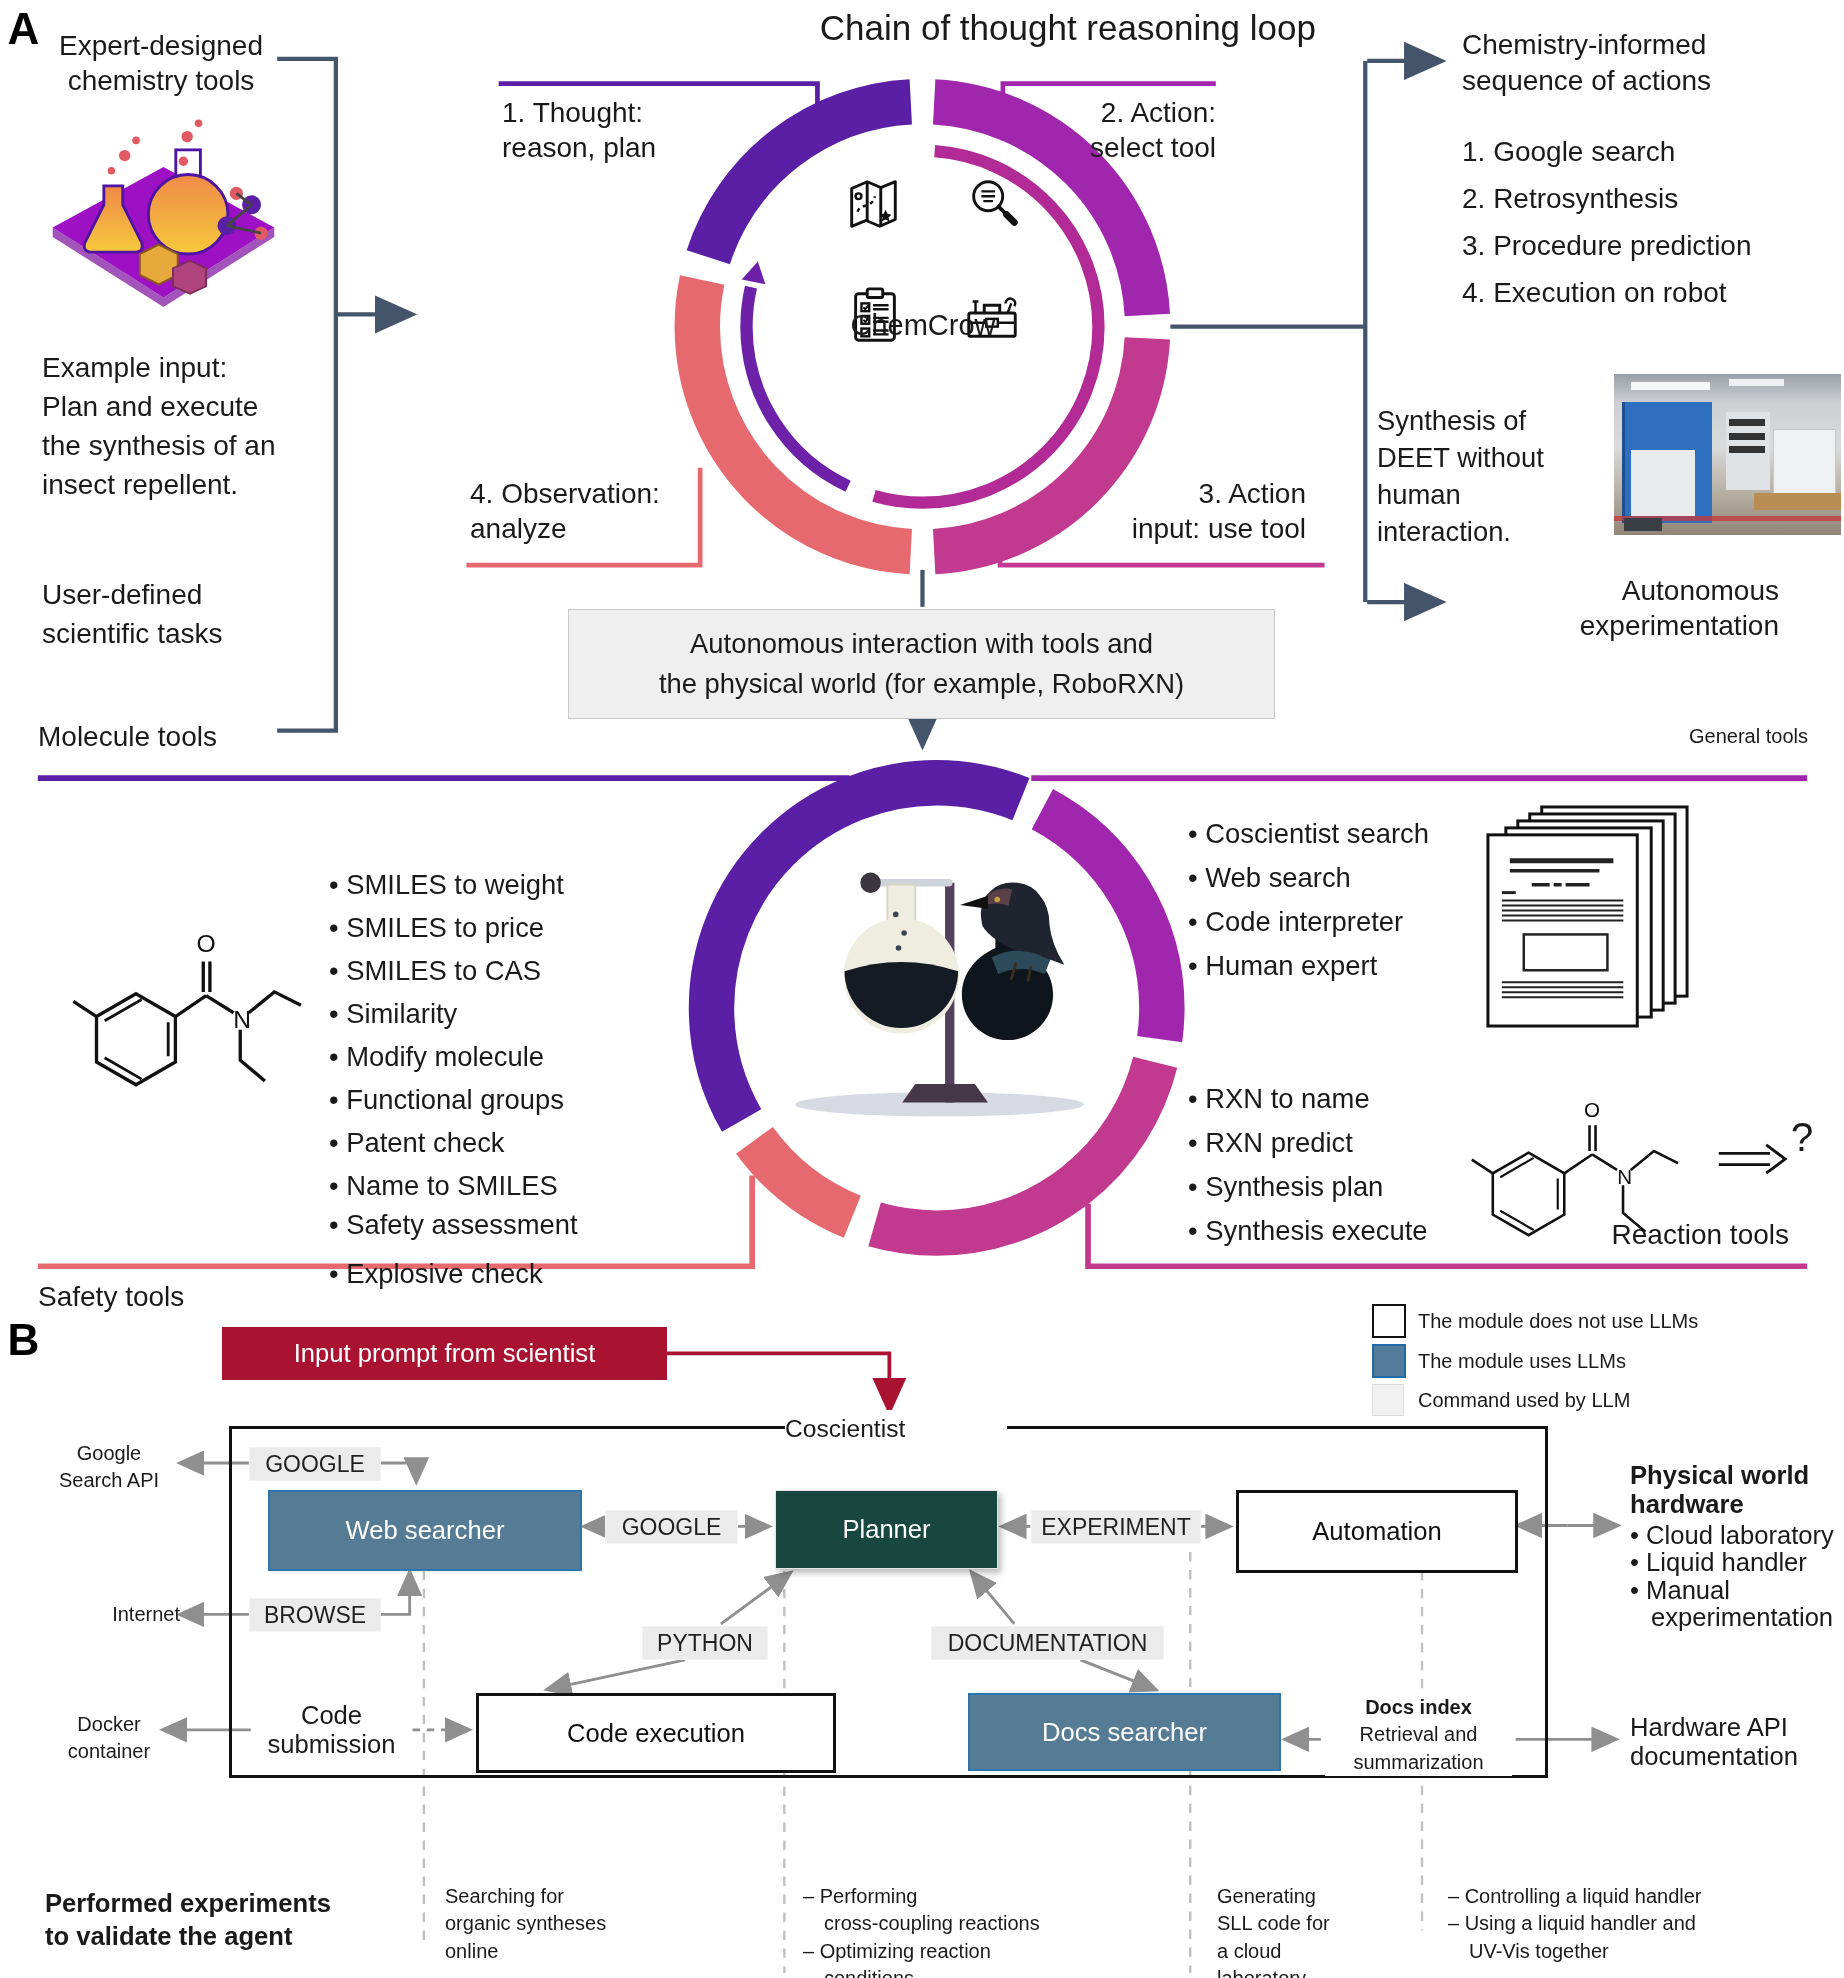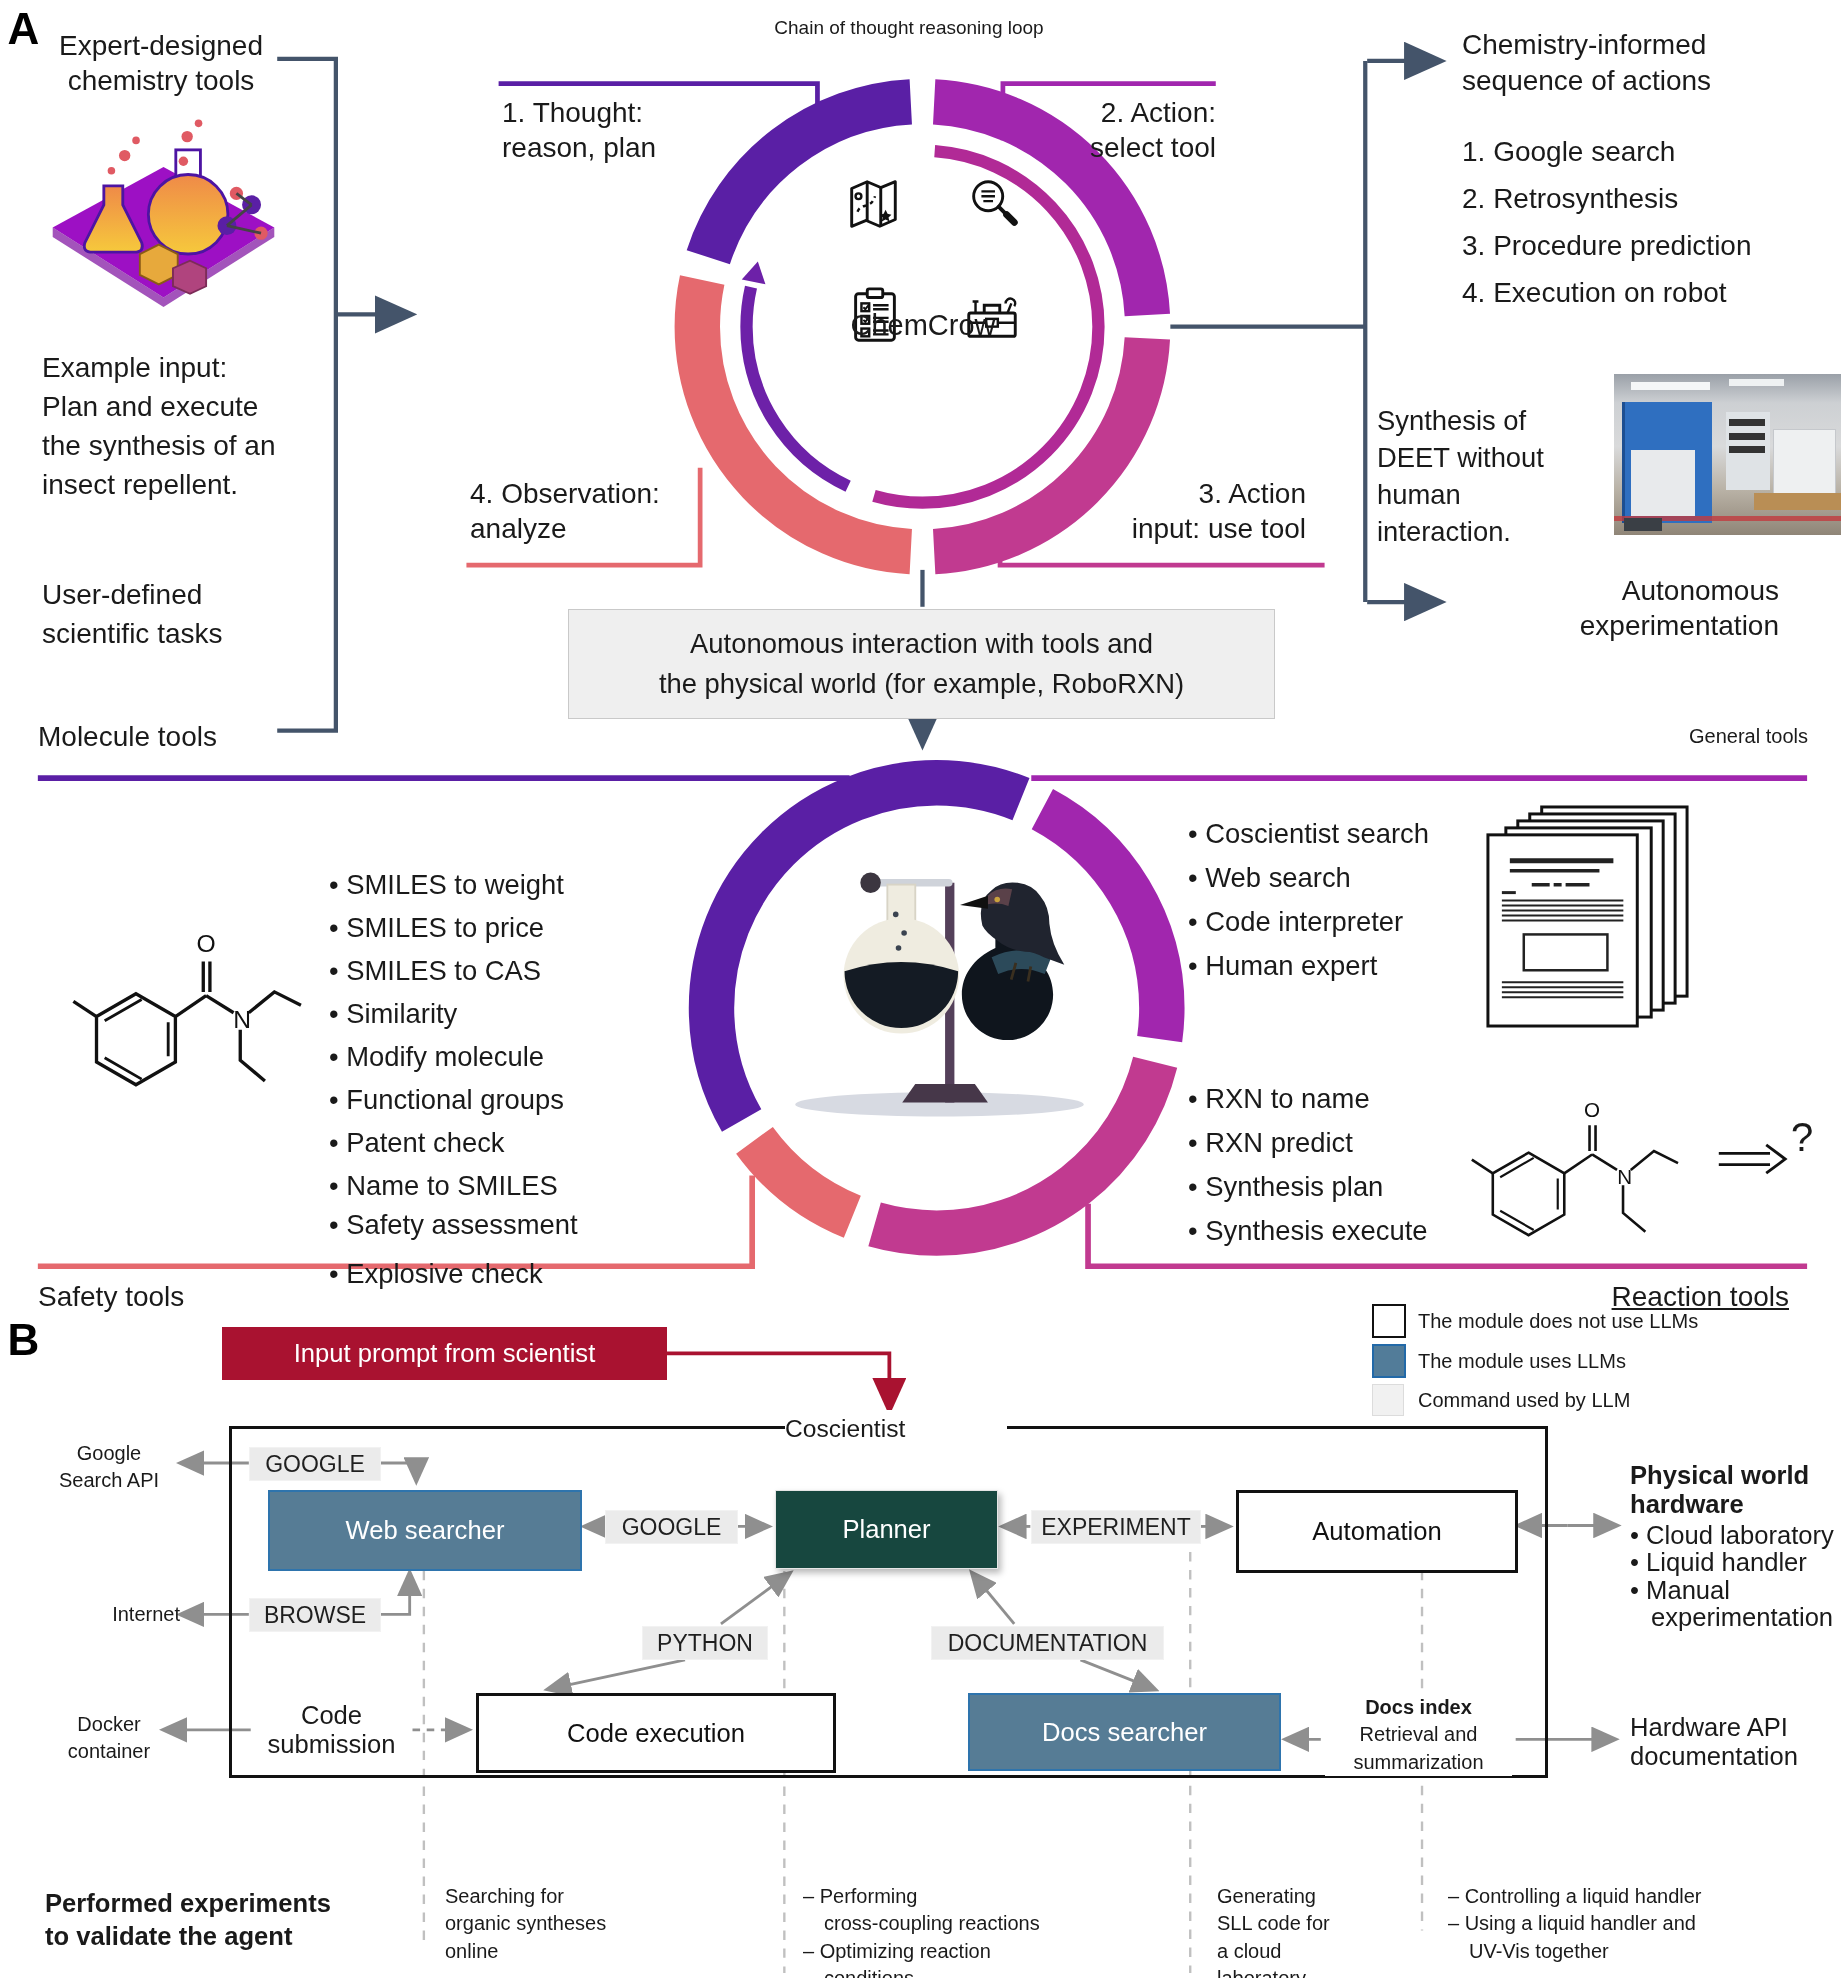--- a/index.html
+++ b/index.html
@@ -168,21 +168,21 @@
     <div>Plan and execute</div>
     <div>the synthesis of an</div>
     <div>insect repellent.</div>
   </div>
 
   <div class="t" style="left:42px;top:575px;width:265px;font-size:28px;line-height:39px;">
     <div>User-defined</div>
     <div>scientific tasks</div>
   </div>
 
-  <div class="t c" style="left:502px;top:9.5px;width:814px;font-size:19px;">Chain of thought reasoning loop</div>
+  <div class="t c" style="left:502px;top:9.5px;width:814px;font-size:35px;text-align:right;">Chain of thought reasoning loop</div>
 
   <div class="t" style="left:502px;top:95px;width:246px;font-size:28px;">
     <div>1. Thought:</div>
     <div>reason, plan</div>
   </div>
   <div class="t r" style="left:984px;top:95px;width:232px;font-size:28px;">
     <div>2. Action:</div>
     <div>select tool</div>
   </div>
   <div class="t" style="left:470px;top:476px;width:265px;font-size:28px;">
@@ -298,21 +298,21 @@
       <path d="M242 76 q10 -10 26 -7 l-4 18 q-10 -4 -22 -2 z" fill="#5a4149"></path>
       <path d="M212 86 l30 -10 l0 14 z" fill="#101010"></path>
       <circle cx="252" cy="80" r="3" fill="#caa23d"></circle>
       <path d="M272 148 l-5 18 M288 152 l-3 16" stroke="#3a2f1f" stroke-width="3" fill="none"></path>
     </svg>
   </div>
 
   <div class="t" style="left:38px;top:719px;font-size:28px;">Molecule tools</div>
   <div class="t r" style="left:1571px;top:719px;width:237px;font-size:20px;text-align:right;">General tools</div>
   <div class="t" style="left:38px;top:1279px;font-size:28px;">Safety tools</div>
-  <div class="t r" style="left:1552px;top:1279px;width:237px;font-size:28px;text-decoration:underline;">Reaction tools</div>
+  <div class="t r" style="left:1552px;top:1217px;width:237px;font-size:28px;">Reaction tools</div>
 
   <div class="t bl" style="left:329px;top:863px;width:312px;font-size:27.4px;line-height:43px;">
     <div>SMILES to weight</div>
     <div>SMILES to price</div>
     <div>SMILES to CAS</div>
     <div>Similarity</div>
     <div>Modify molecule</div>
     <div>Functional groups</div>
     <div>Patent check</div>
     <div>Name to SMILES</div>

